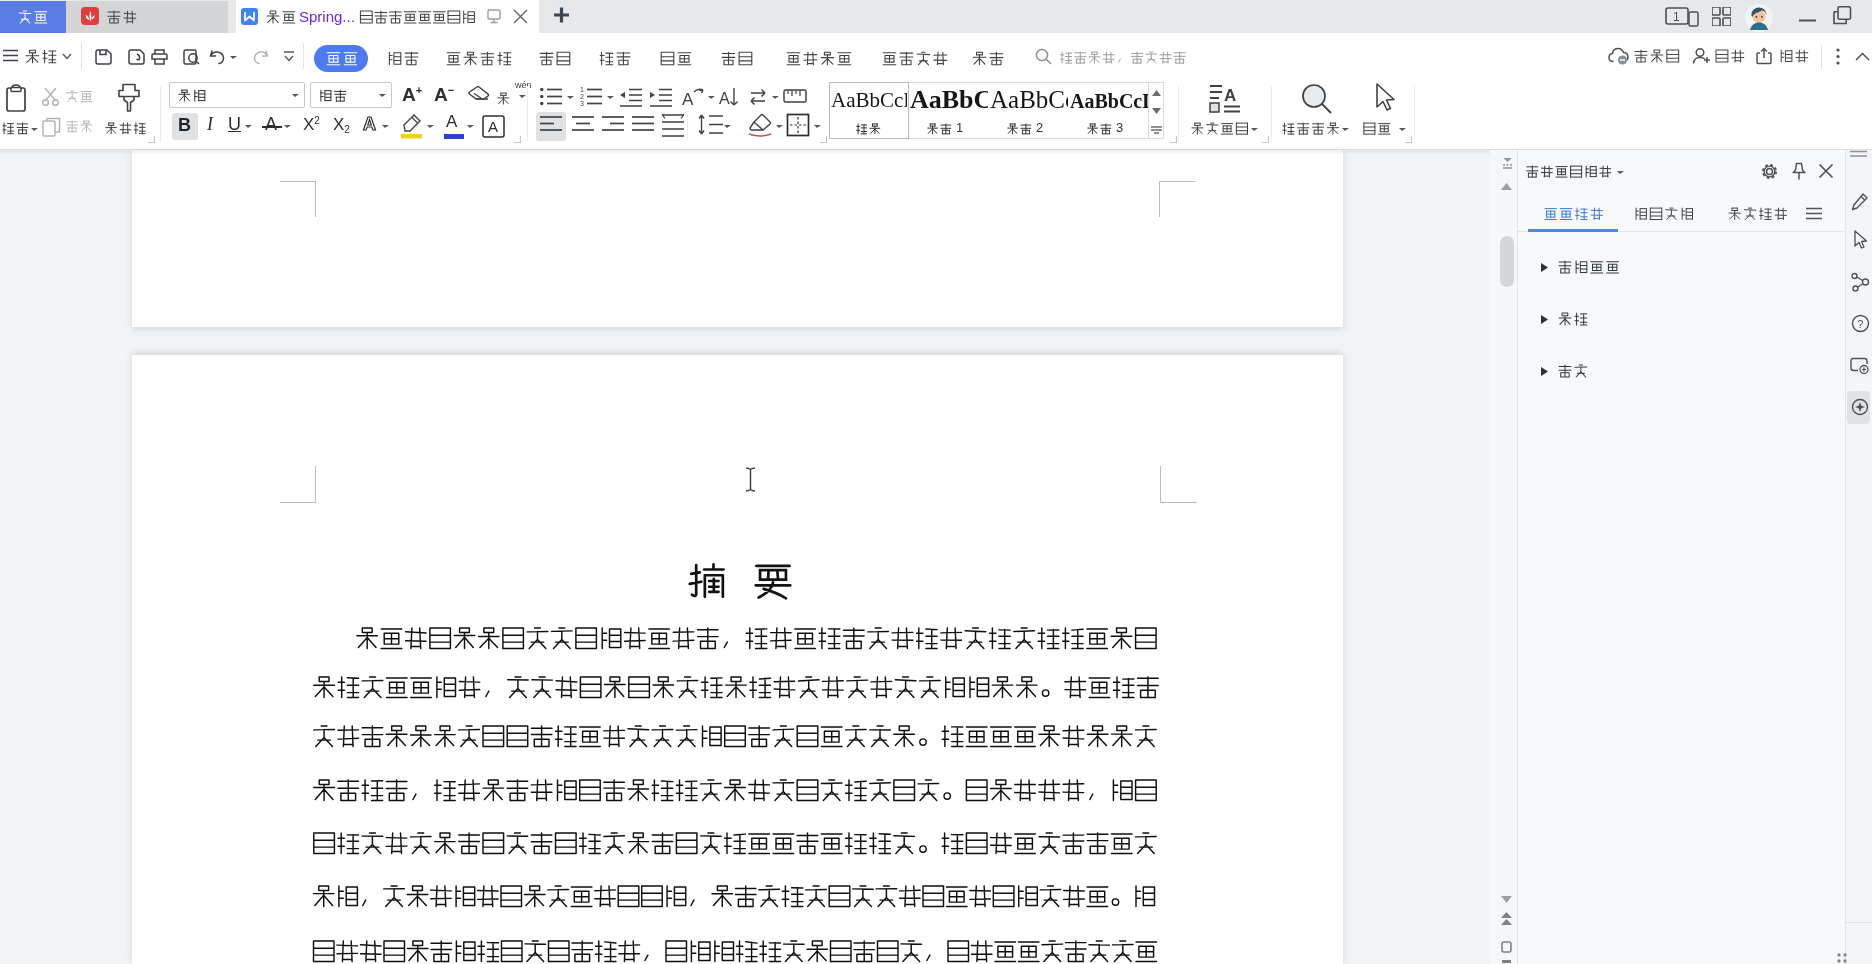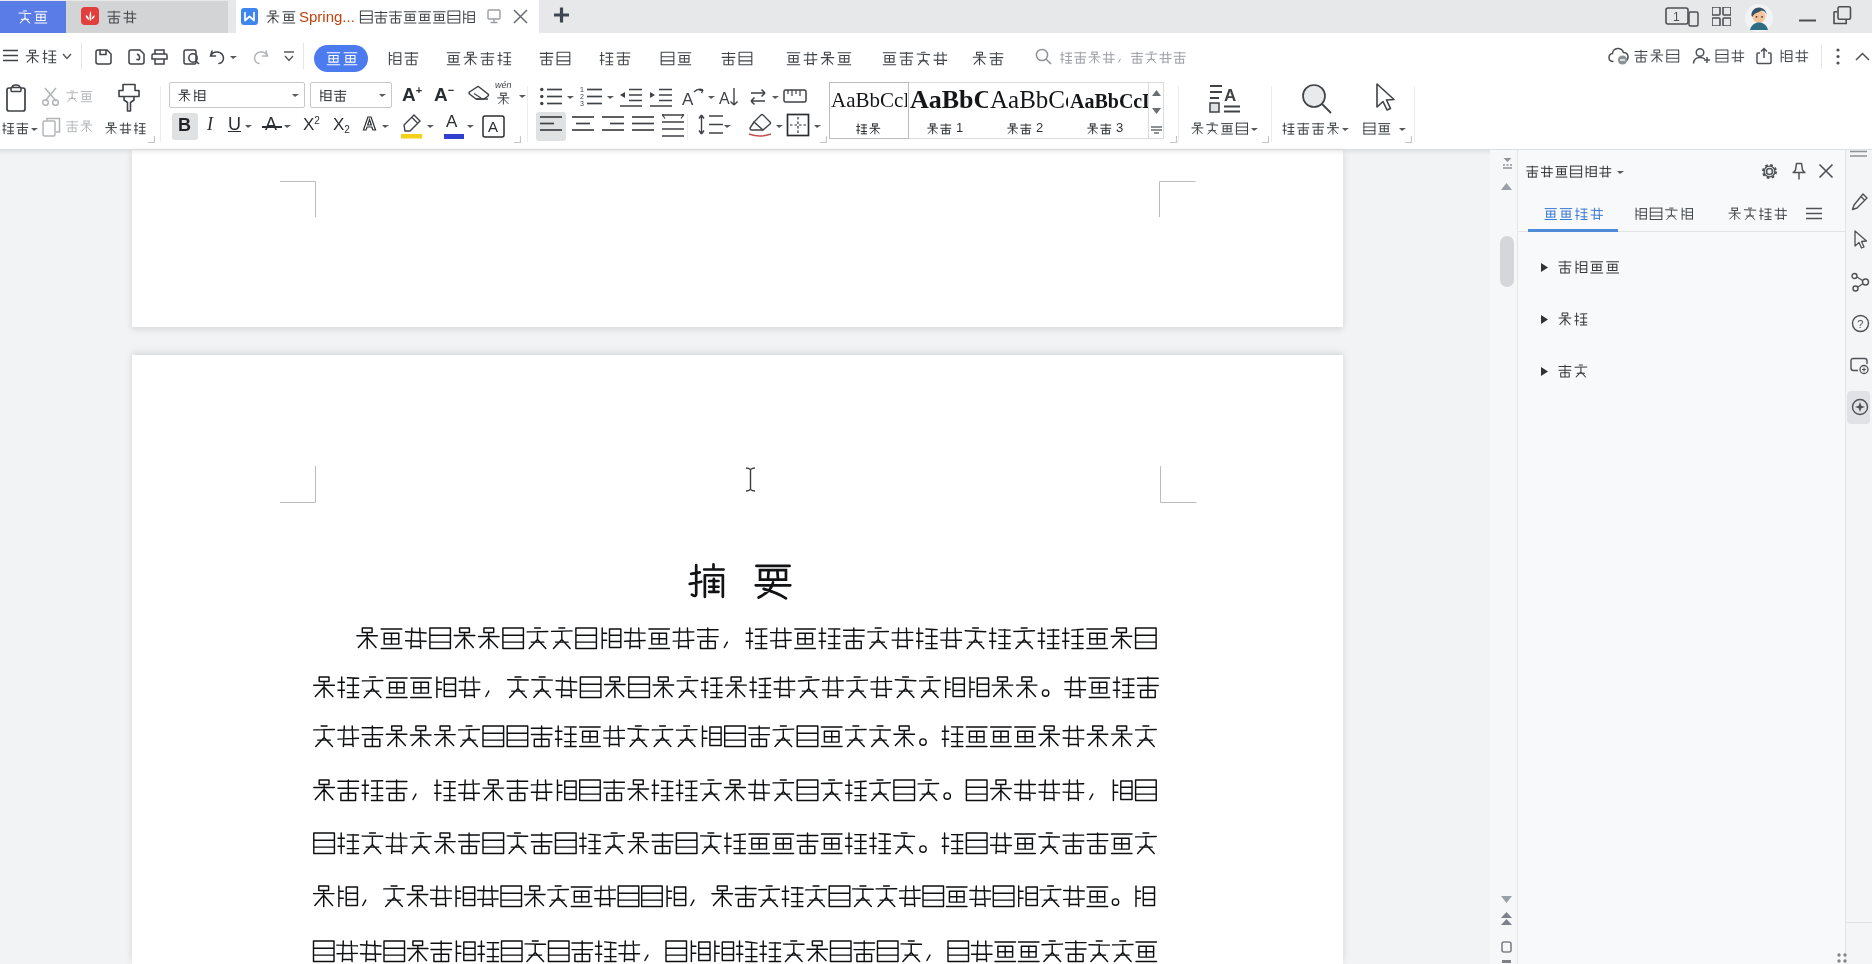--- a/index.html
+++ b/index.html
@@ -20,21 +20,21 @@
     <path d="M2.0 3.0L13.9 3.0M2.0 7.3L13.9 7.3M8.0 2.1L8.0 14.0M3.7 9.7L12.2 9.7M3.7 9.7L3.7 14.0M12.2 9.7L12.2 14.0M3.7 14.0L12.2 14.0M21.6 2.1L21.0 14.0M26.1 2.1L26.7 14.0M17.9 4.3L29.8 5.0M17.9 9.1L29.8 9.3M21.0 12.8L26.7 12.8" stroke="#3f4246" stroke-width="1.02" fill="none" stroke-linecap="round"></path>
   </svg>
 <div class="abs" style="left:236px;top:0;width:303px;height:33px;background:#ffffff"></div>
 <svg style="position:absolute;left:241px;top:8px" width="17" height="17" viewBox="0 0 17 17">
     <rect width="17" height="17" rx="3" fill="#3f85f0"></rect>
     <path d="M4 4.5 L4 12.5 M4 12.5 L8.5 8.5 L13 12.5 M13 12.5 L13 4.5" stroke="#fff" stroke-width="1.7" fill="none" stroke-linecap="round" stroke-linejoin="round"></path>
   </svg>
 <svg style="position:absolute;left:265px;top:9px;overflow:visible" width="32" height="17">
     <path d="M5.1 2.1L10.8 2.1M5.1 2.1L5.1 4.7M10.8 2.1L10.8 4.7M5.1 4.7L10.8 4.7M2.0 7.0L13.9 7.0M8.0 4.7L8.0 14.0M8.0 8.0L2.9 13.4M8.0 8.0L13.0 13.4M17.9 2.7L29.8 2.7M19.6 5.2L28.1 5.2M19.6 5.2L19.6 11.4M28.1 5.2L28.1 11.4M19.6 11.4L28.1 11.4M23.9 5.2L23.9 11.4M19.6 8.3L28.1 8.3M17.9 14.0L29.8 14.0" stroke="#3c4043" stroke-width="1.02" fill="none" stroke-linecap="round"></path>
   </svg>
-<div class="abs" style="left:299px;top:8px;font-size:15px;color:#c2410c">Spring...</div>
+<div class="abs" style="left:299px;top:8px;font-size:15px;color:#6d28d9">Spring...</div>
 <svg style="position:absolute;left:359px;top:9px;overflow:visible" width="117" height="17">
     <path d="M1.4 2.1L13.2 2.1M1.4 2.1L1.4 14.0M13.2 2.1L13.2 14.0M1.4 14.0L13.2 14.0M1.4 6.4L13.2 6.4M1.4 10.3L13.2 10.3M16.0 3.4L27.8 3.4M16.0 7.1L27.8 7.1M21.9 2.1L21.9 14.0M17.7 9.7L26.1 9.7M17.7 9.7L17.7 14.0M26.1 9.7L26.1 14.0M17.7 14.0L26.1 14.0M30.6 3.0L42.4 3.0M30.6 6.7L42.4 6.7M36.5 2.1L36.5 14.0M32.3 9.7L40.7 9.7M32.3 9.7L32.3 14.0M40.7 9.7L40.7 14.0M32.3 14.0L40.7 14.0M45.2 2.7L57.0 2.7M46.9 5.2L55.3 5.2M46.9 5.2L46.9 11.4M55.3 5.2L55.3 11.4M46.9 11.4L55.3 11.4M51.1 5.2L51.1 11.4M46.9 8.3L55.3 8.3M45.2 14.0L57.0 14.0M59.8 2.7L71.6 2.7M61.5 5.2L69.9 5.2M61.5 5.2L61.5 11.4M69.9 5.2L69.9 11.4M61.5 11.4L69.9 11.4M65.7 5.2L65.7 11.4M61.5 8.3L69.9 8.3M59.8 14.0L71.6 14.0M74.4 2.7L86.2 2.7M76.1 5.2L84.5 5.2M76.1 5.2L76.1 11.4M84.5 5.2L84.5 11.4M76.1 11.4L84.5 11.4M80.3 5.2L80.3 11.4M76.1 8.3L84.5 8.3M74.4 14.0L86.2 14.0M89.0 2.1L100.8 2.1M89.0 2.1L89.0 14.0M100.8 2.1L100.8 14.0M89.0 14.0L100.8 14.0M89.0 6.4L100.8 6.4M89.0 10.3L100.8 10.3M104.7 2.1L104.7 14.0M104.7 5.2L107.2 5.2M104.7 9.2L107.2 9.2M108.9 2.7L115.4 2.7M108.9 2.7L108.9 13.4M115.4 2.7L115.4 13.4M108.9 13.4L115.4 13.4M108.9 6.4L115.4 6.4M108.9 9.9L115.4 9.9" stroke="#3c4043" stroke-width="1.02" fill="none" stroke-linecap="round"></path>
   </svg>
 <svg style="position:absolute;left:487px;top:9px" width="14" height="15" viewBox="0 0 14 15">
     <rect x="1" y="1" width="12" height="9" rx="1" stroke="#9a9da2" stroke-width="1.4" fill="none"></rect>
     <path d="M7 10 L7 13 M3.5 13.5 L10.5 13.5" stroke="#9a9da2" stroke-width="1.4" fill="none"></path>
   </svg>
 <svg style="position:absolute;left:513px;top:9px" width="15" height="15" viewBox="0 0 15 15">
     <path d="M1 1 L14 14 M14 1 L1 14" stroke="#676c72" stroke-width="1.5"></path>
   </svg>
@@ -228,21 +228,21 @@
 <svg style="position:absolute;left:379px;top:93px" width="8" height="6" viewBox="0 0 8 6">
     <path d="M0 1 L7 1 L3 4 Z" fill="#565a5f"></path>
   </svg>
 <div class="abs" style="left:402px;top:84px;font-size:19px;color:#2b2e31;font-weight:bold;font-family:'Liberation Sans'">A<span style="font-size:11px;vertical-align:7px">+</span></div>
 <div class="abs" style="left:434px;top:84px;font-size:19px;color:#2b2e31;font-weight:bold;font-family:'Liberation Sans'">A<span style="font-size:11px;vertical-align:7px">−</span></div>
 <svg style="position:absolute;left:468px;top:85px" width="23" height="21" viewBox="0 0 23 21">
     <path d="M8 14 L1.5 9 Q0.5 8 1.5 7 L9 2 Q10 1.2 11 2 L20 9 Q21 10 20 11 L16 14 Z" stroke="#3f4246" stroke-width="1.5" fill="none"></path>
     <path d="M8 14 L20 14" stroke="#3f4246" stroke-width="1.5"></path>
     <path d="M6 8.5 L13 13" stroke="#3f4246" stroke-width="1.3"></path>
   </svg>
-<div class="abs" style="left:495px;top:80px;font-size:9px;font-style:italic;color:#3f4246">wén</div>
+<div class="abs" style="left:515px;top:80px;font-size:9px;color:#3f4246">wén</div>
 <svg style="position:absolute;left:496px;top:91px;overflow:visible" width="15" height="16">
     <path d="M4.8 2.1L10.1 2.1M4.8 2.1L4.8 4.4M10.1 2.1L10.1 4.4M4.8 4.4L10.1 4.4M1.9 6.9L12.9 6.9M7.4 4.4L7.4 13.1M7.4 7.8L2.7 12.6M7.4 7.8L12.2 12.6" stroke="#3f4246" stroke-width="1.00" fill="none" stroke-linecap="round"></path>
   </svg>
 <svg style="position:absolute;left:519px;top:94px" width="8" height="6" viewBox="0 0 8 6">
     <path d="M0 1 L7 1 L3 4 Z" fill="#565a5f"></path>
   </svg>
 <div class="abs" style="left:172px;top:113px;width:26px;height:27px;background:#dfe1e3;border-radius:3px"></div>
 <div class="abs" style="left:178px;top:115px;font-size:18px;font-weight:bold;color:#1f2328">B</div>
 <div class="abs" style="left:207px;top:114px;font-size:18px;font-style:italic;font-family:'Liberation Serif';color:#2b2e31">I</div>
 <div class="abs" style="left:228px;top:114px;font-size:18px;color:#2b2e31;text-decoration:underline">U</div>

